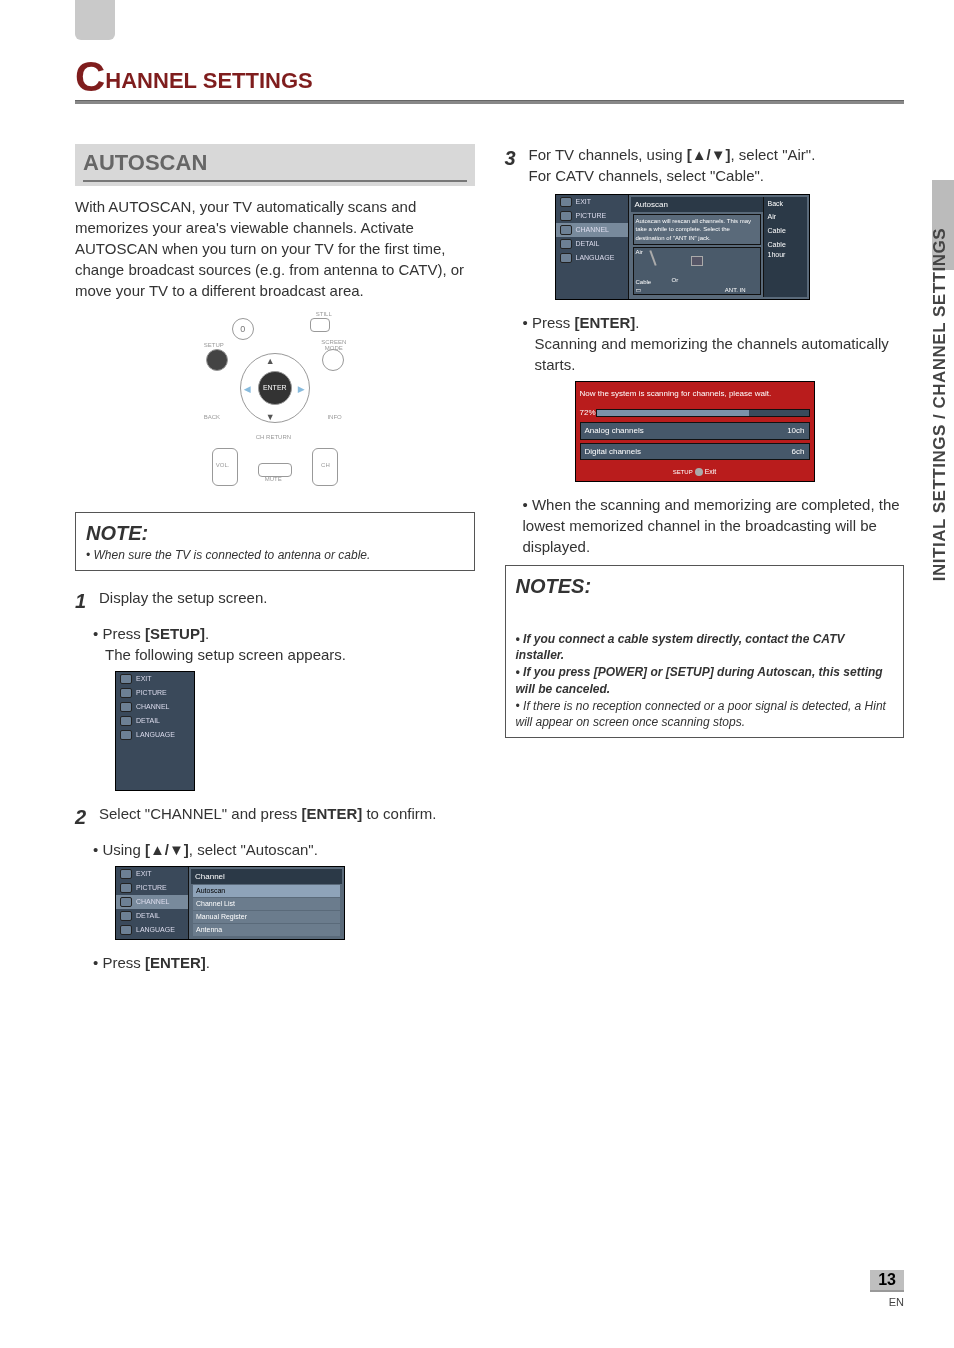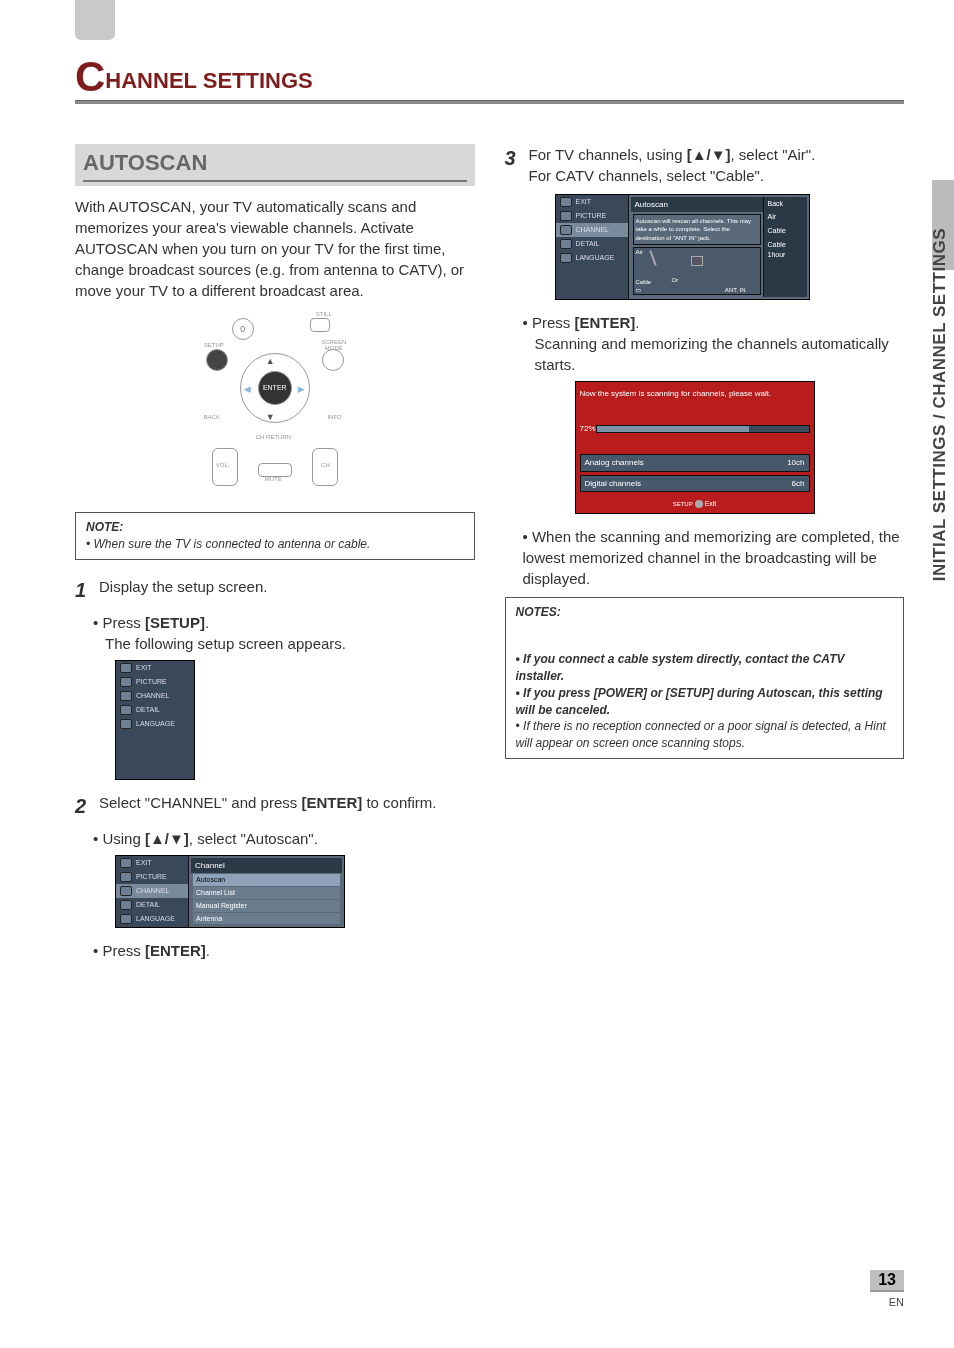--- a/index.html
+++ b/index.html
@@ -80,21 +80,21 @@
   }
   .note-box {
     border: 1px solid #555;
     padding: 6px 10px;
     margin: 8px 0 16px;
     font-size: 13px;
   }
   .note-box .note-head {
     font-weight: bold;
     font-style: italic;
-    font-size: 12px;
+    font-size: 20px;
   }
   .note-box .note-body { font-style: italic; font-size: 12px; }
   .step { display: flex; gap: 8px; margin-bottom: 8px; }
   .step-num { font-size: 20px; font-weight: bold; font-style: italic; min-width: 16px; }
   .step-body { flex: 1; }
   .sub { padding-left: 18px; }
   .sub-bullet::before { content: "• "; }
   .bold { font-weight: bold; }
   .osd {
     display: inline-block;
@@ -131,21 +131,21 @@
   .osd .air-diagram {
     margin:2px; height:48px; border:1px solid #111; padding: 2px;
     font-size:6px; position: relative; background:#4a5a6a;
   }
   .progress-osd {
     display:inline-block; width: 240px;
     border:1px solid #000; background:#b91c1c; color:#fff;
     font-size:8px; padding:4px; margin:6px 0 12px;
   }
   .progress-osd .row { border:1px solid #111; margin:3px 0; padding:2px 4px; display:flex; justify-content:space-between; background:#46586a; }
-  .progress-osd .bar-row { display:flex; align-items:center; gap:0; margin:20px 0; }
+  .progress-osd .bar-row { display:flex; align-items:center; gap:0; margin:4px 0; }
   .progress-osd .bar { flex:1; height:8px; background:#3a4b5c; border:1px solid #111; position:relative; }
   .progress-osd .bar-fill { position:absolute; left:0; top:0; bottom:0; width:72%; background:#7c92a8; }
   .progress-osd .header { font-size:8px; padding:2px 0 4px; }
   .progress-osd .footer { text-align:center; font-size:7px; padding-top:4px; }
   .side-tab {
     position:absolute;
     right: 0; top: 220px;
     writing-mode: vertical-rl;
     transform: rotate(180deg);
     font-weight: bold;

